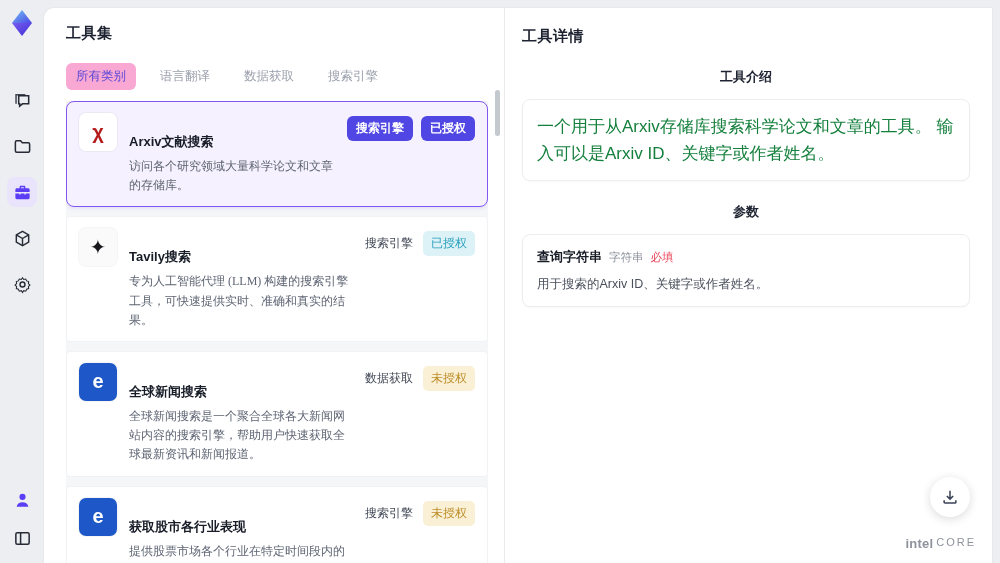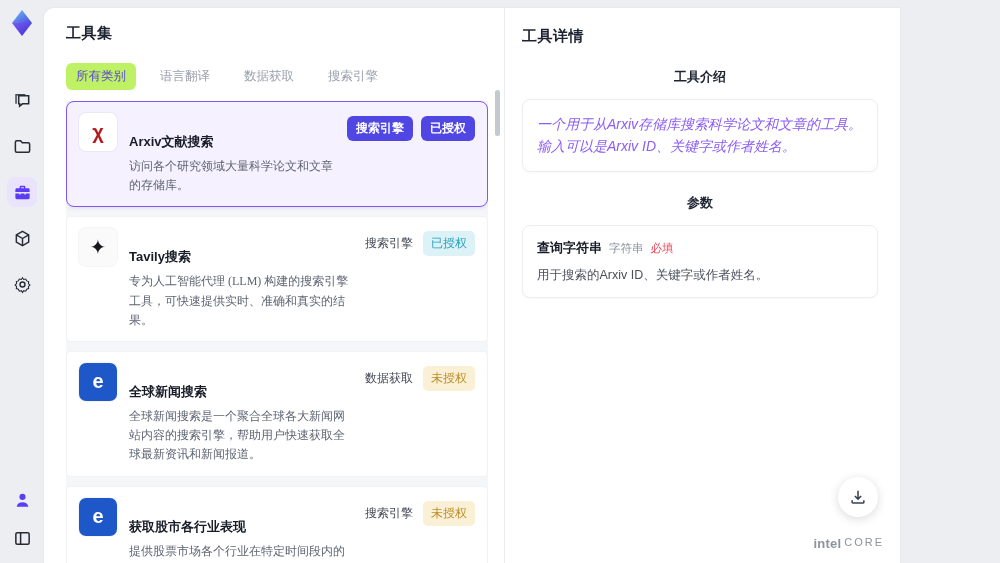--- a/index.html
+++ b/index.html
@@ -1,39 +1,39 @@
 <!DOCTYPE html>
 <html><head>
 <meta charset="utf-8">
 <style>
   * { margin:0; padding:0; box-sizing:border-box; }
   html,body { width:1000px; height:563px; overflow:hidden; }
   body { font-family:"Liberation Sans","DejaVu Sans",sans-serif; background:#eceef1; color:#1d2330; }
 
-  .app { display:flex; width:900px; height:563px; }
+  .app { display:flex; width:992px; height:563px; }
 
   
   .rail { width:44px; flex:0 0 44px; display:flex; flex-direction:column; align-items:center; padding-top:7px; }
   .rail .logo { width:32px; height:32px; display:flex; align-items:center; justify-content:center; }
   .rail nav { margin-top:46px; display:flex; flex-direction:column; gap:16px; align-items:center; }
   .rail-btn { width:30px; height:30px; display:flex; align-items:center; justify-content:center; border-radius:8px; cursor:pointer; color:#262b36; }
   .rail-btn.active { background:#e9e4fb; color:#5b3df5; }
   .rail-spacer { flex:1; }
   .rail-bottom { display:flex; flex-direction:column; gap:8px; align-items:center; margin-bottom:10px; }
   .rail-btn.user { color:#5b3df5; }
 
   
   .main { flex:1; margin-top:8px; background:#ffffff; border-top-left-radius:10px; display:flex; box-shadow:0 0 0 1px #e7e9ed; overflow:hidden; }
 
   
   .list-pane { width:461px; flex:0 0 461px; border-right:1px solid #e9ebef; padding:16px 0 0 22px; position:relative; display:flex; flex-direction:column; }
   .list-title { font-size:15px; font-weight:bold; letter-spacing:.5px; }
   .tabs { display:flex; gap:14px; margin-top:20px; align-items:center; }
   .tab { font-size:12.5px; color:#9aa0ac; padding:5px 10px; border-radius:6px; cursor:pointer; white-space:nowrap; }
-  .tab.active { background:#bef264; color:#5c49d6; }
+  .tab.active { background:#f9a8d4; color:#5c49d6; }
 
   .tool-list { margin-top:11px; margin-right:16px; background:#f5f6f8; display:flex; flex-direction:column; gap:9px; flex:1; overflow:hidden; }
   .card { background:#ffffff; border-radius:4px; border:1px solid #f1f2f5; padding:11px 12px; display:flex; gap:12px; cursor:pointer; }
   .card.selected { border:1.5px solid #8257f0; background:#f6f1fe; border-radius:8px; box-shadow:0 1px 4px rgba(130,87,240,.18); }
   .tool-icon { width:38px; height:38px; flex:0 0 38px; border-radius:7px; display:flex; align-items:center; justify-content:center; font-size:20px; font-weight:bold; box-shadow:0 0 0 1px rgba(0,0,0,.04); }
   .card-body { flex:1; min-width:0; }
   .tool-name { font-size:13px; font-weight:bold; color:#171c27; margin-top:20px; }
   .tool-desc { font-size:12px; color:#5e6573; line-height:1.6; margin-top:6px;font-family:Liberation Serif, serif; }
   .card-tags { display:flex; gap:8px; align-items:flex-start; flex:0 0 auto; padding-top:3px; }
   .tag { font-size:12px; white-space:nowrap; border-radius:5px; padding:4px 8px; }
@@ -43,21 +43,21 @@
   .card.selected .tag-category, .card.selected .tag-status { background:#5046e3; color:#ffffff; font-weight:bold; padding:4px 9px; border-radius:6px; }
 
   .list-scrollbar { position:absolute; right:4px; top:82px; bottom:6px; width:5px; border-radius:3px; }
   .list-scrollbar .thumb { width:5px; height:46px; background:#c4c8cf; border-radius:3px; }
 
   
   .detail-pane { flex:1; padding:19px 22px 0 17px; position:relative; }
   .detail-title { font-size:15px; font-weight:bold; letter-spacing:.5px; }
   .section-heading { font-size:13px; font-weight:bold; margin-top:22px;text-align:center; }
   .box { border:1px solid #ededf0; border-radius:8px; background:#fff; margin-top:13px; padding:13px 14px; box-shadow:0 1px 2px rgba(20,24,36,.03); }
-  .intro-text { font-size:14px; color:#8b5cf6; line-height:1.6;font-style:italic; }
+  .intro-text { font-size:17px; color:#15803d; line-height:1.6; }
   .param-head { display:flex; align-items:baseline; gap:7px; }
   .param-name { font-size:13px; font-weight:bold; color:#181d28; }
   .param-type { font-size:11.5px; color:#8b919c; }
   .param-required { font-size:11.5px; color:#e8465a; }
   .param-desc { font-size:12.5px; color:#4a505c; margin-top:10px; }
 
   
   .download-fab { position:absolute; right:22px; bottom:46px; width:40px; height:40px; border-radius:50%; background:#fff; box-shadow:0 2px 10px rgba(25,30,45,.16); display:flex; align-items:center; justify-content:center; cursor:pointer; color:#3a4156; }
   .intel-brand { position:absolute; right:16px; bottom:12px; display:flex; align-items:flex-start; gap:3px; color:#8d929c; }
   .intel-word { font-size:13px; font-weight:bold; letter-spacing:.2px; }

